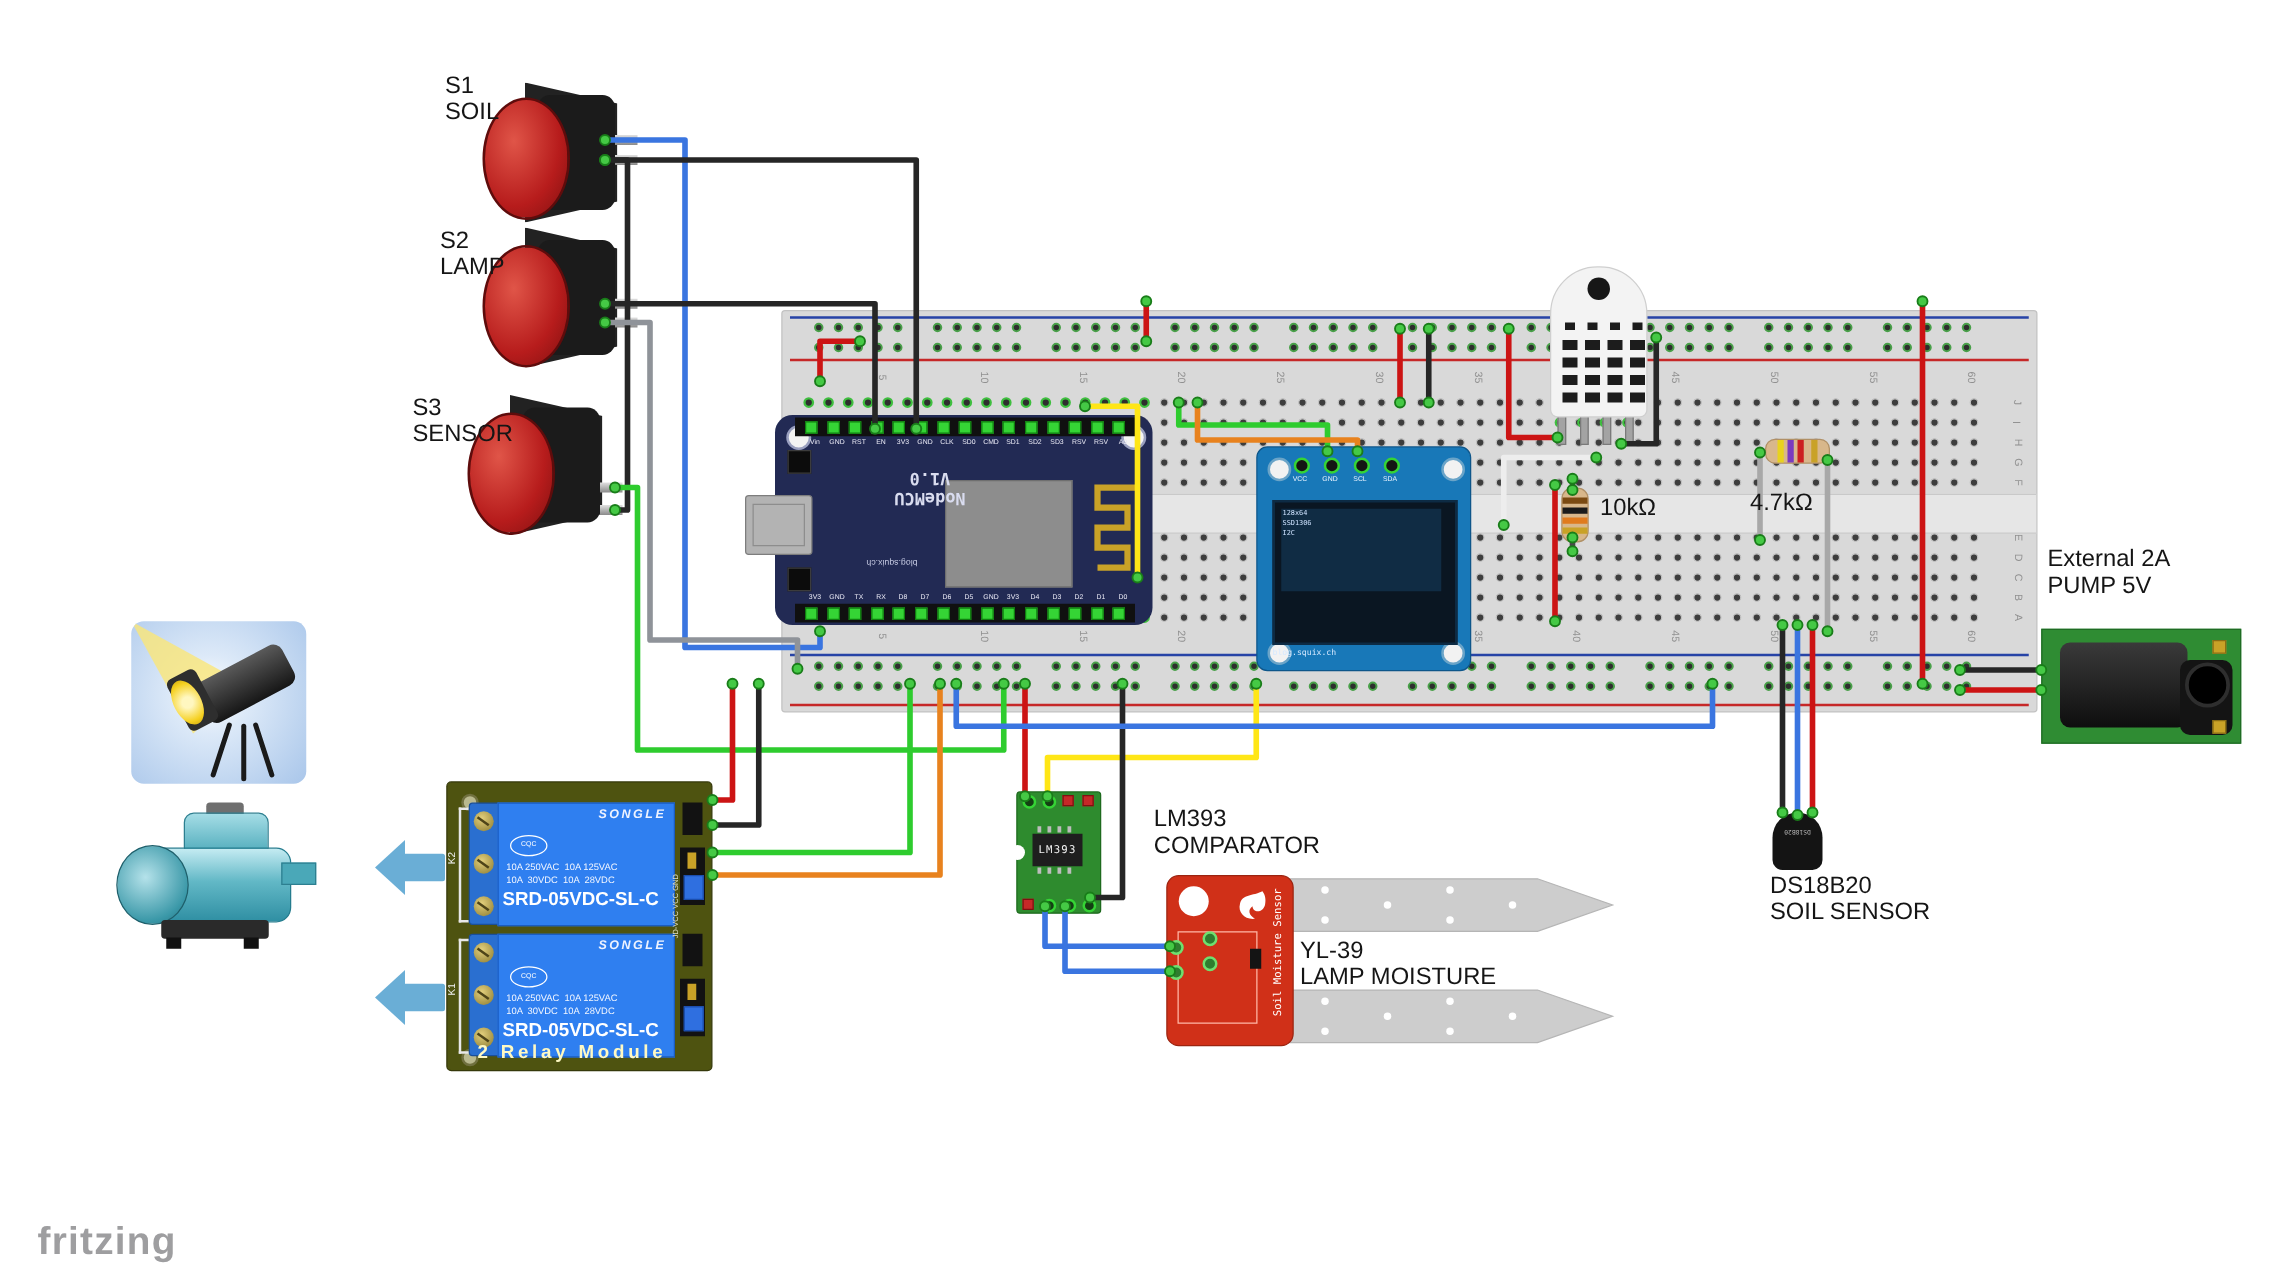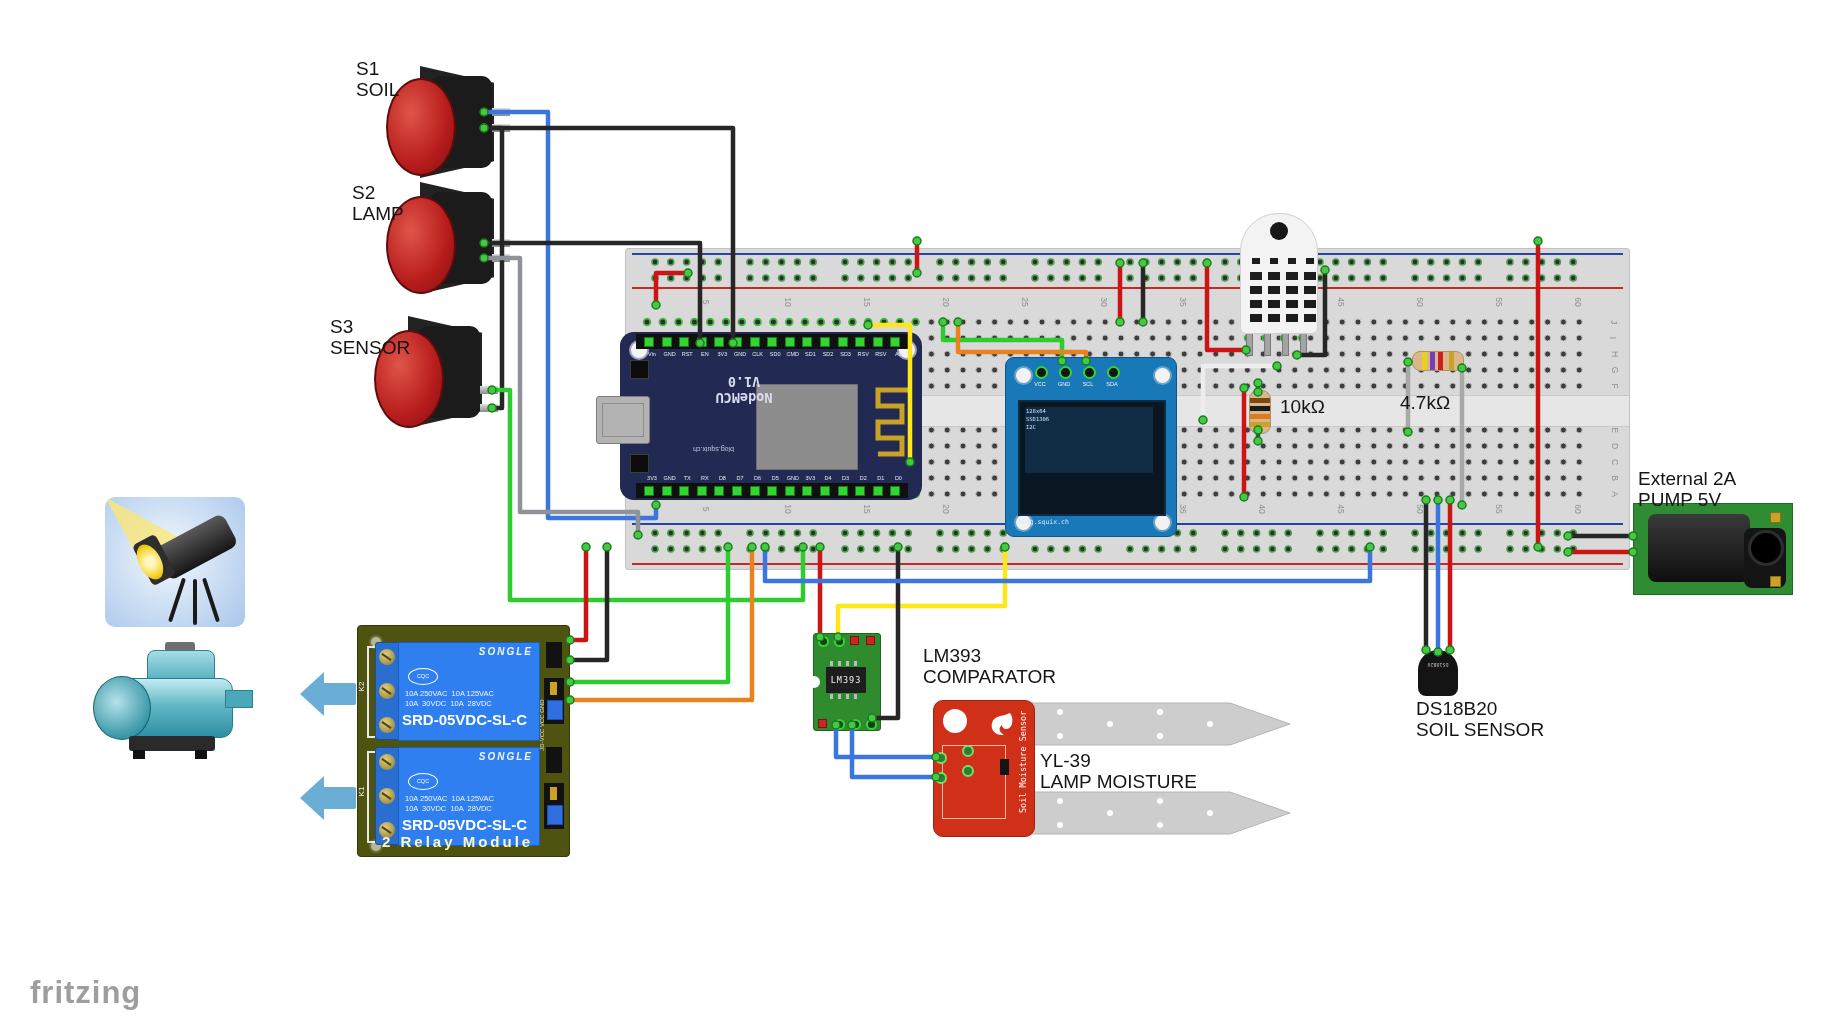--- a/index.html
+++ b/index.html
@@ -1390,21 +1390,21 @@
   <div class="clabel" style="left:356px;top:58px">
     <span>S1</span><br><span>SOIL</span></div>
   <div class="clabel" style="left:352px;top:182px">
     <span>S2</span><br><span>LAMP</span></div>
   <div class="clabel" style="left:330px;top:316px">
     <span>S3</span><br><span>SENSOR</span></div>
   <div class="clabel" style="left:1280px;top:396px">
     <span>10kΩ</span></div>
   <div class="clabel" style="left:1400px;top:392px">
     <span>4.7kΩ</span></div>
-  <div class="clabel" style="left:1638px;top:468px">
+  <div class="clabel" style="left:1638px;top:437px">
     <span>External 2A</span><br><span>PUMP 5V</span></div>
   <div class="clabel" style="left:1416px;top:698px">
     <span>DS18B20</span><br><span>SOIL SENSOR</span></div>
   <div class="clabel" style="left:923px;top:645px">
     <span>LM393</span><br><span>COMPARATOR</span></div>
   <div class="clabel" style="left:1040px;top:750px">
     <span>YL-39</span><br><span>LAMP MOISTURE</span></div>
 
   <div class="watermark">fritzing</div>
 

